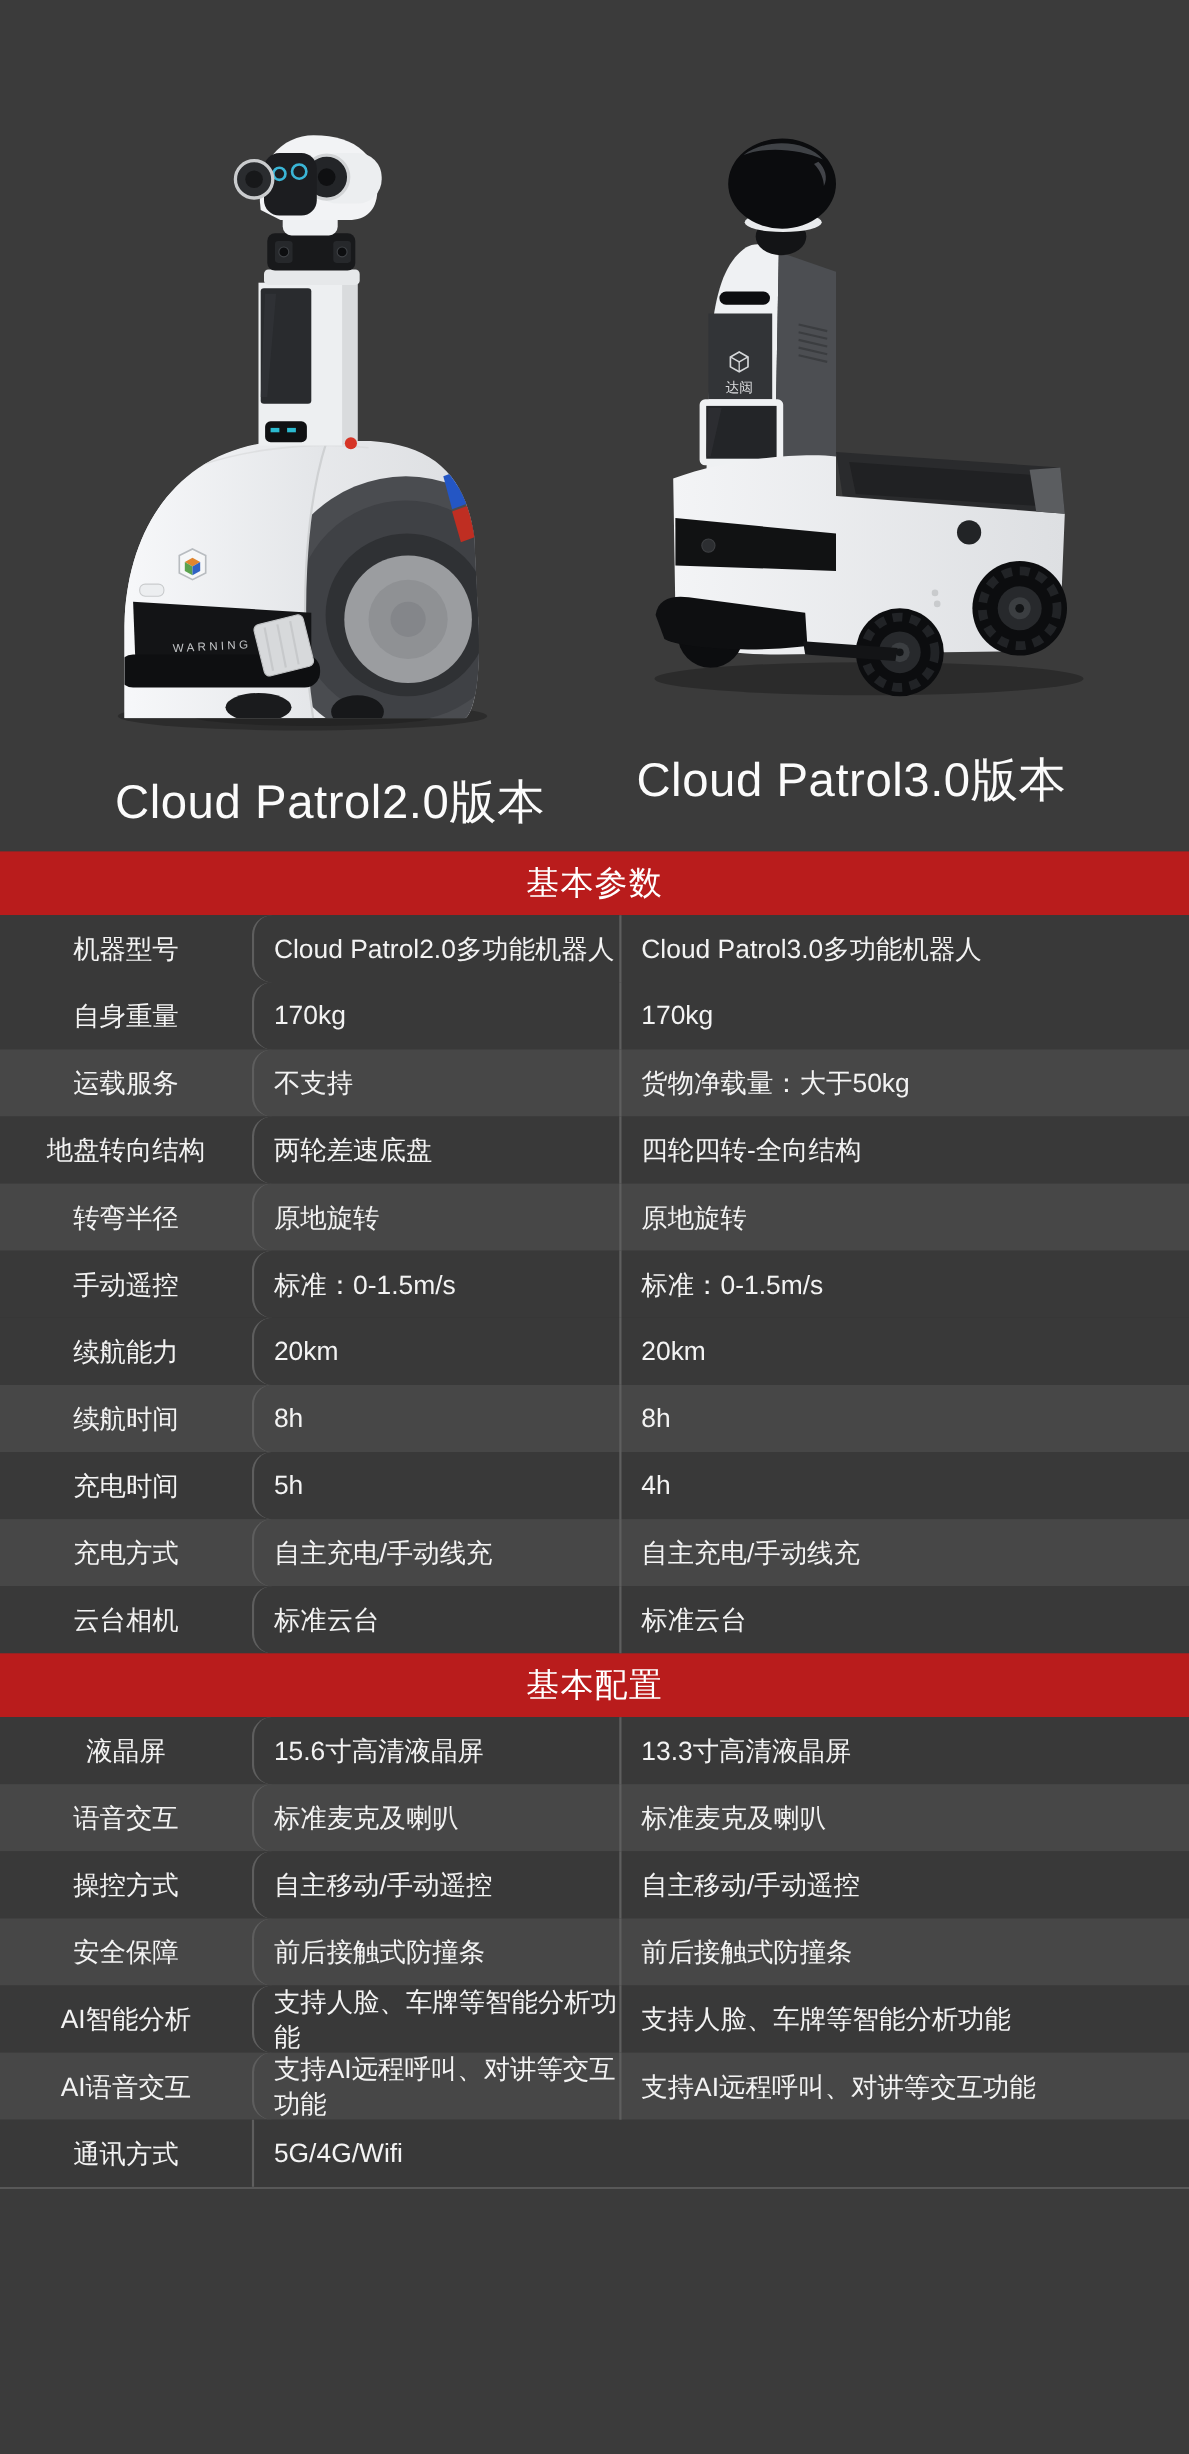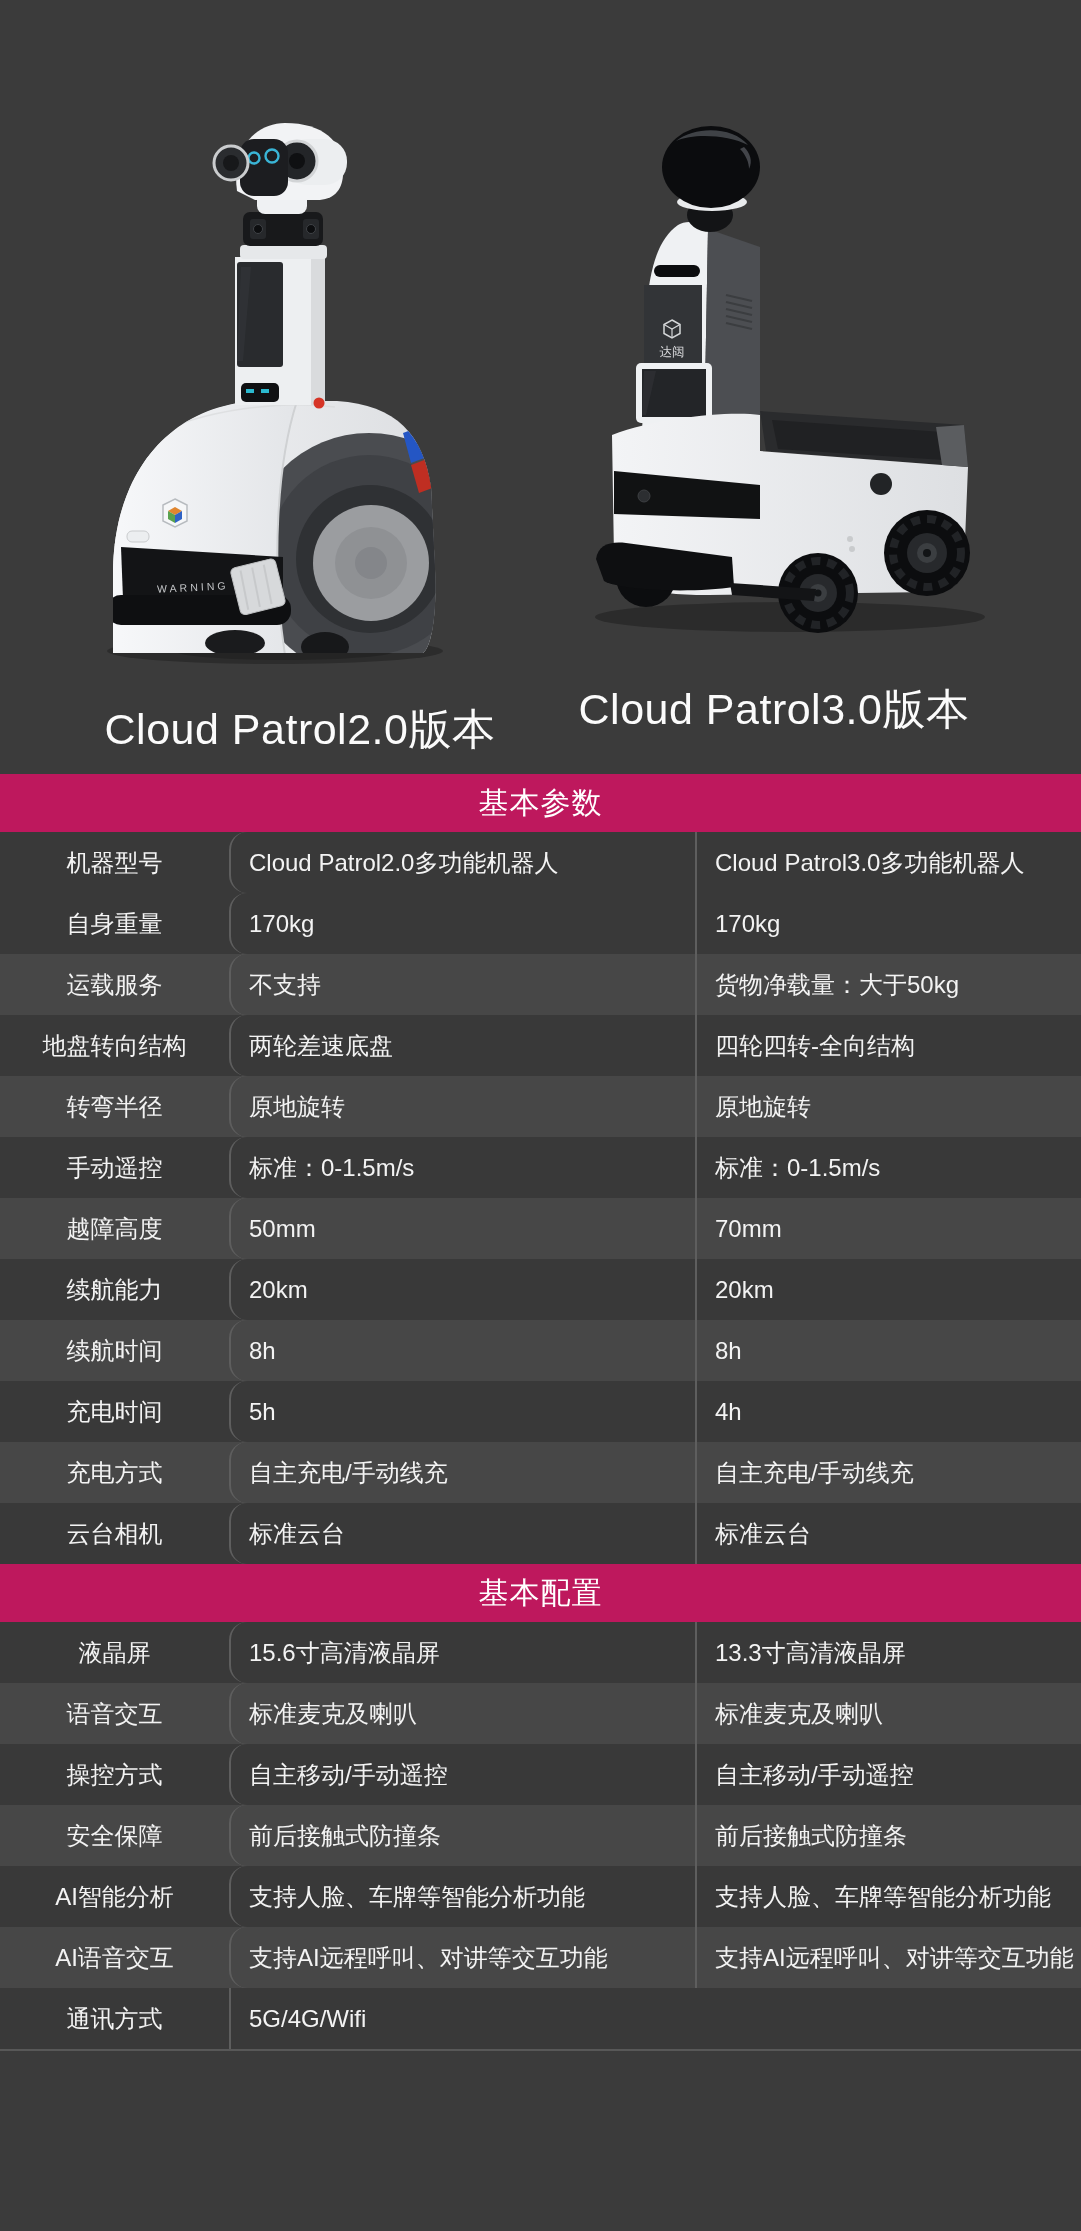--- a/index.html
+++ b/index.html
@@ -15,29 +15,29 @@
   .robot-a{left:85px;top:95px;width:360px;height:570px;}
   .robot-b{left:580px;top:115px;width:420px;height:530px;}
   .product-title{
     position:absolute;top:681px;transform:translateX(-50%);
     font-size:43px;font-weight:300;letter-spacing:.5px;color:#fbfbfb;white-space:nowrap;
   }
   .t1{left:300px;margin-top:20px;} .t2{left:774px;}
   
   .spec-table{position:absolute;left:0;top:774px;width:1081px;border-bottom:2px solid #585858;}
   .band{
-    height:58px;background:#be185d;display:flex;align-items:center;justify-content:center;
+    height:58px;background:#b91c1c;display:flex;align-items:center;justify-content:center;
     font-size:30px;color:#ffffff;letter-spacing:1px;
   }
   .row{height:61px;display:flex;box-sizing:border-box;}
   .row.d{background:#393939;justify-content:center;}
   .row.l{background:#474747;}
   .cell{display:flex;align-items:center;box-sizing:border-box;color:#f3f3f3;font-size:24px;}
   .cell.label{width:229px;justify-content:center;text-align:center;}
-  .cell.v1{width:466px;border-left:2px solid #5e5e5e;padding-left:18px;border-radius:18px;}
+  .cell.v1{width:334px;border-left:2px solid #5e5e5e;padding-left:18px;border-radius:18px;}
   .cell.v2{flex:1;border-left:2px solid #5e5e5e;padding-left:18px;}
   svg text{font-family:"Liberation Sans","DejaVu Sans",sans-serif;}
 </style>
 </head>
 <body>
 
 <div class="page">
 
   <div class="hero">
 
@@ -235,25 +235,20 @@
       <div class="row l">
           <div class="cell label">转弯半径</div>
           <div class="cell v1">原地旋转</div>
           <div class="cell v2">原地旋转</div>
         </div>
       <div class="row d">
           <div class="cell label">手动遥控</div>
           <div class="cell v1">标准：0-1.5m/s</div>
           <div class="cell v2">标准：0-1.5m/s</div>
         </div>
-      <div class="row l">
-          <div class="cell label">越障高度</div>
-          <div class="cell v1">50mm</div>
-          <div class="cell v2">70mm</div>
-        </div>
       <div class="row d">
           <div class="cell label">续航能力</div>
           <div class="cell v1">20km</div>
           <div class="cell v2">20km</div>
         </div>
       <div class="row l">
           <div class="cell label">续航时间</div>
           <div class="cell v1">8h</div>
           <div class="cell v2">8h</div>
         </div>

